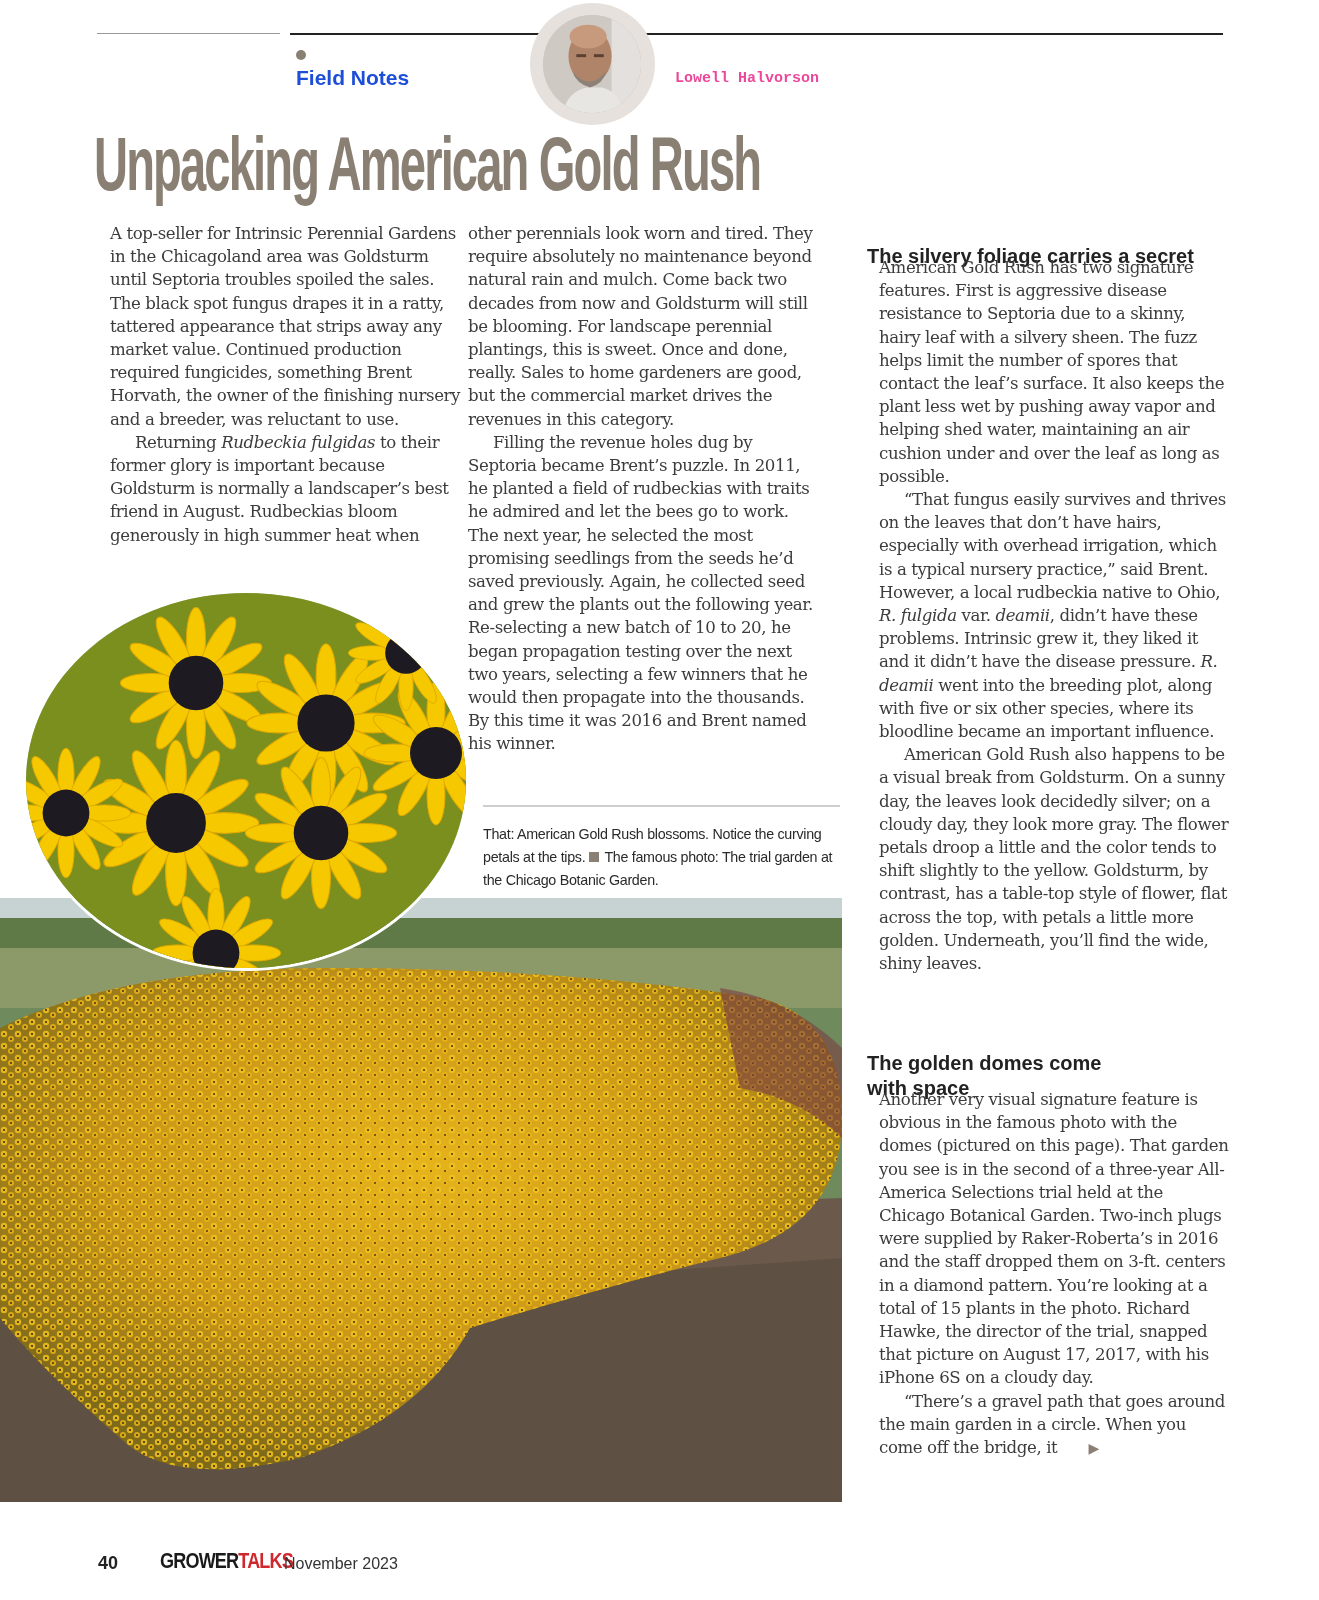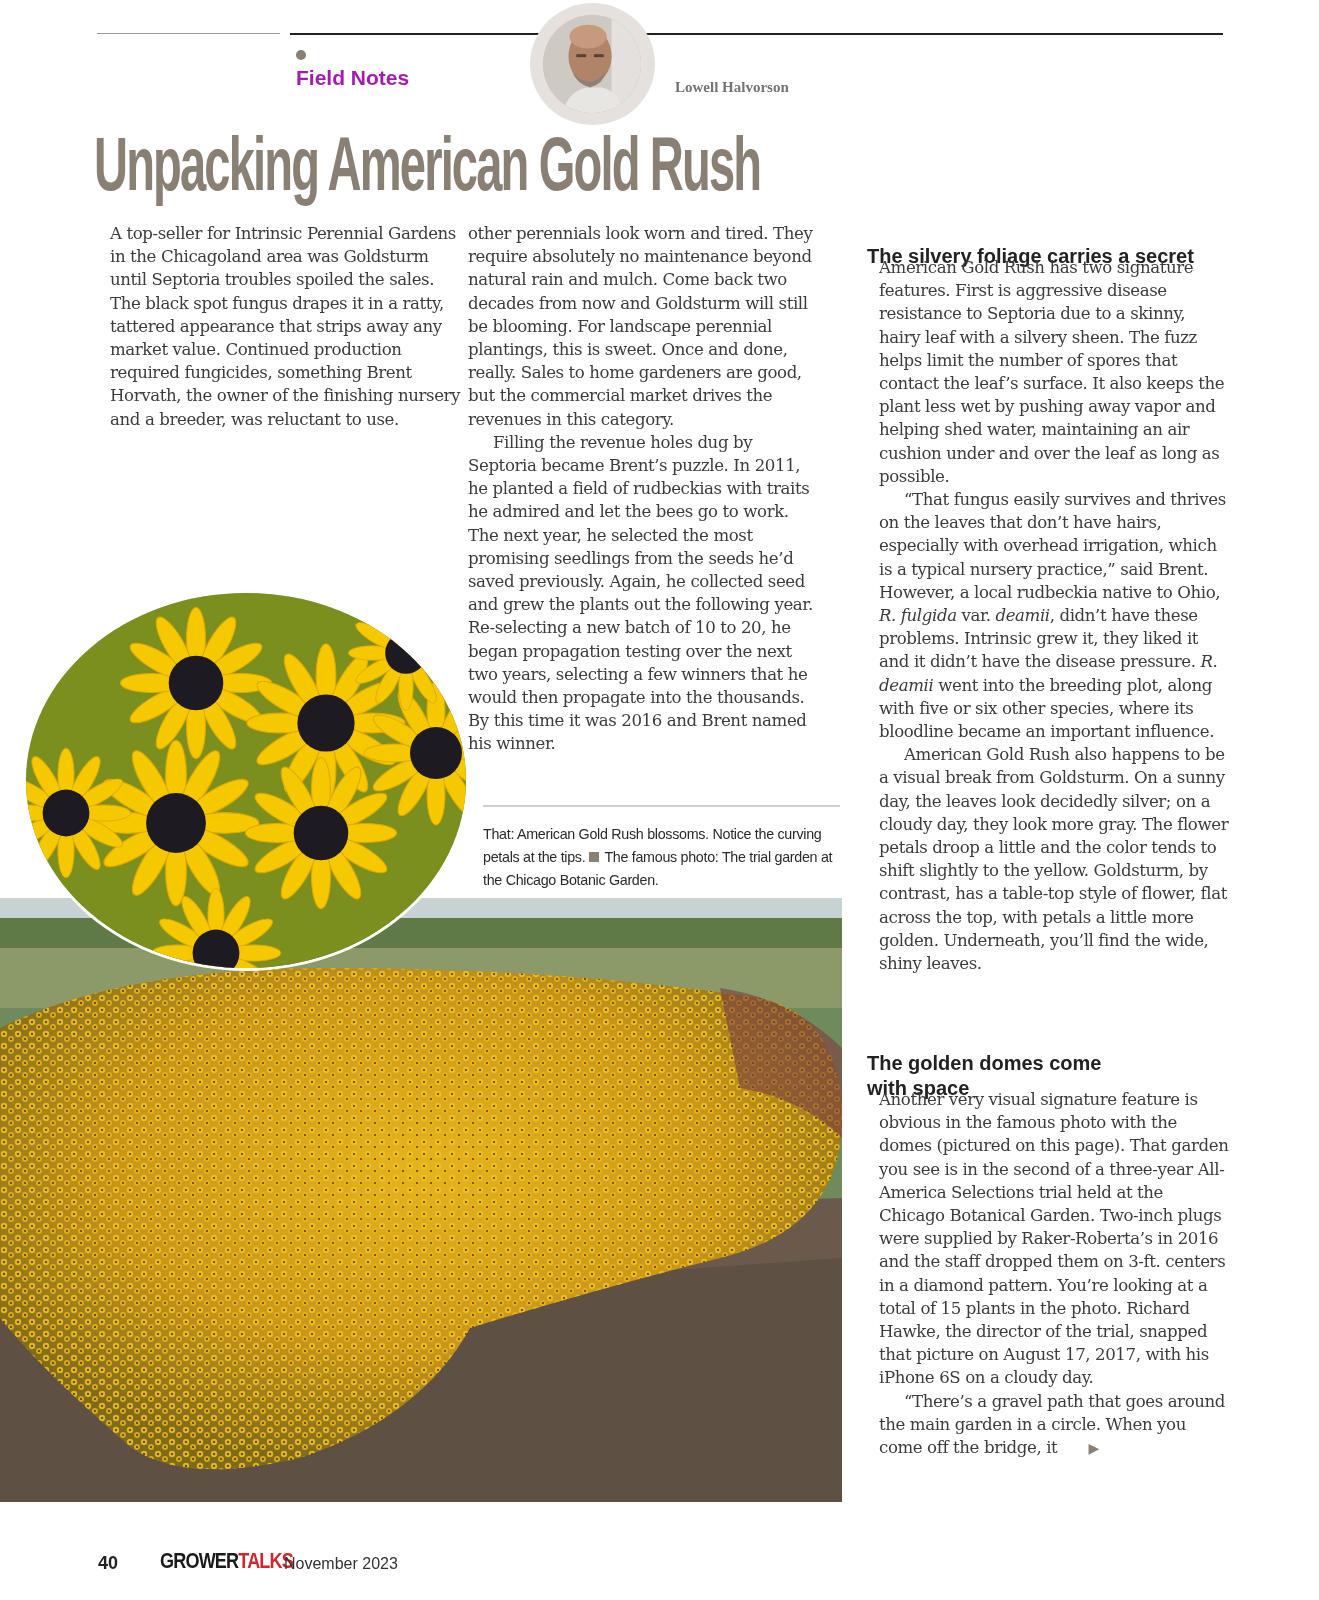--- a/index.html
+++ b/index.html
@@ -4,27 +4,27 @@
   <style>
     * { box-sizing: border-box; margin: 0; padding: 0; }
     html, body { width: 1319px; height: 1600px; background: #ffffff; overflow: hidden; }
     body { position: relative; font-family: "DejaVu Serif", serif; color: #3a3a3a; }
 
     
     .rule-left { position: absolute; left: 97px; top: 33px; width: 183px; height: 1px; background: #9a9a9a; }
     .rule-right { position: absolute; left: 290px; top: 33px; width: 933px; height: 2px; background: #222; }
 
     .section-dot { position: absolute; left: 296px; top: 50px; width: 10px; height: 10px; border-radius: 50%; background: #8a7f73; }
-    .section-label { position: absolute; left: 296px; top: 66px; font-family: "Liberation Sans", sans-serif; font-weight: bold; font-size: 21px; color: #a21caf; }
+    .section-label { position: absolute; left: 296px; top: 66px; font-family: "Liberation Sans", sans-serif; font-weight: bold; font-size: 21px; color: #1d4ed8; }
 
     .avatar-ring { position: absolute; left: 530px; top: 3px; width: 125px; height: 122px; border-radius: 50%; background: #e6e1dc; }
     .avatar { position: absolute; left: 543px; top: 15px; width: 98px; height: 98px; border-radius: 50%; overflow: hidden; background: linear-gradient(135deg, #d8d2cc 0%, #bdb3ab 100%); }
     .avatar svg { width: 100%; height: 100%; display: block; }
 
-    .byline { position: absolute; left: 675px; top: 79px; font-family: Liberation Serif, serif; font-weight: bold; font-size: 15px; color: #737373; }
+    .byline { position: absolute; left: 675px; top: 70px; font-family: Liberation Mono, monospace; font-weight: bold; font-size: 15px; color: #ec4899; }
 
     .headline { position: absolute; left: 94px; top: 118px; font-family: "Liberation Sans", sans-serif; font-weight: bold; font-size: 76px; line-height: 92px; color: #8a7f73; letter-spacing: -3px; transform: scaleX(0.62); transform-origin: left top; white-space: nowrap; }
 
     
     .col { position: absolute; font-family: "DejaVu Serif", serif; font-size: 16.6px; line-height: 23.2px; color: #3c3c3c; letter-spacing: -0.4px; margin-left: 12px; }
     .col p { text-align: left; }
     .col p.indent { text-indent: 25px; }
     .col em { font-style: italic; }
     .col1 { left: 98px; top: 222px; width: 355px; }
     .col2 { left: 456px; top: 222px; width: 352px; }
@@ -76,20 +76,21 @@
     <rect x="52" y="40" width="10" height="3" fill="#5a4032"></rect>
   </svg>
 </div>
 
 <div class="byline">Lowell Halvorson</div>
 
 <h1 class="headline">Unpacking American Gold Rush</h1>
 
 <div class="col col1">
   <p>A top-seller for Intrinsic Perennial Gardens in the Chicagoland area was Goldsturm until Septoria troubles spoiled the sales. The black spot fungus drapes it in a ratty, tattered appearance that strips away any market value. Continued production required fungicides, something Brent Horvath, the owner of the finishing nursery and a breeder, was reluctant to use.</p>
+  <p class="indent"><span>Returning </span><em>Rudbeckia fulgidas</em><span> to their former glory is important because Goldsturm is normally a landscaper’s best friend in August. Rudbeckias bloom generously in high summer heat when</span></p>
 </div>
 
 <div class="col col2">
   <p>other perennials look worn and tired. They require absolutely no maintenance beyond natural rain and mulch. Come back two decades from now and Goldsturm will still be blooming. For landscape perennial plantings, this is sweet. Once and done, really. Sales to home gardeners are good, but the commercial market drives the revenues in this category.</p>
   <p class="indent">Filling the revenue holes dug by Septoria became Brent’s puzzle. In 2011, he planted a field of rudbeckias with traits he admired and let the bees go to work. The next year, he selected the most promising seedlings from the seeds he’d saved previously. Again, he collected seed and grew the plants out the following year. Re-selecting a new batch of 10 to 20, he began propagation testing over the next two years, selecting a few winners that he would then propagate into the thousands. By this time it was 2016 and Brent named his winner.</p>
 </div>
 
 <div class="caption-rule"></div>
 <div class="caption">
   <span>That: American Gold Rush blossoms. Notice the curving petals at the tips.</span><span class="sq"></span><span>The famous photo: The trial garden at the Chicago Botanic Garden.</span>

